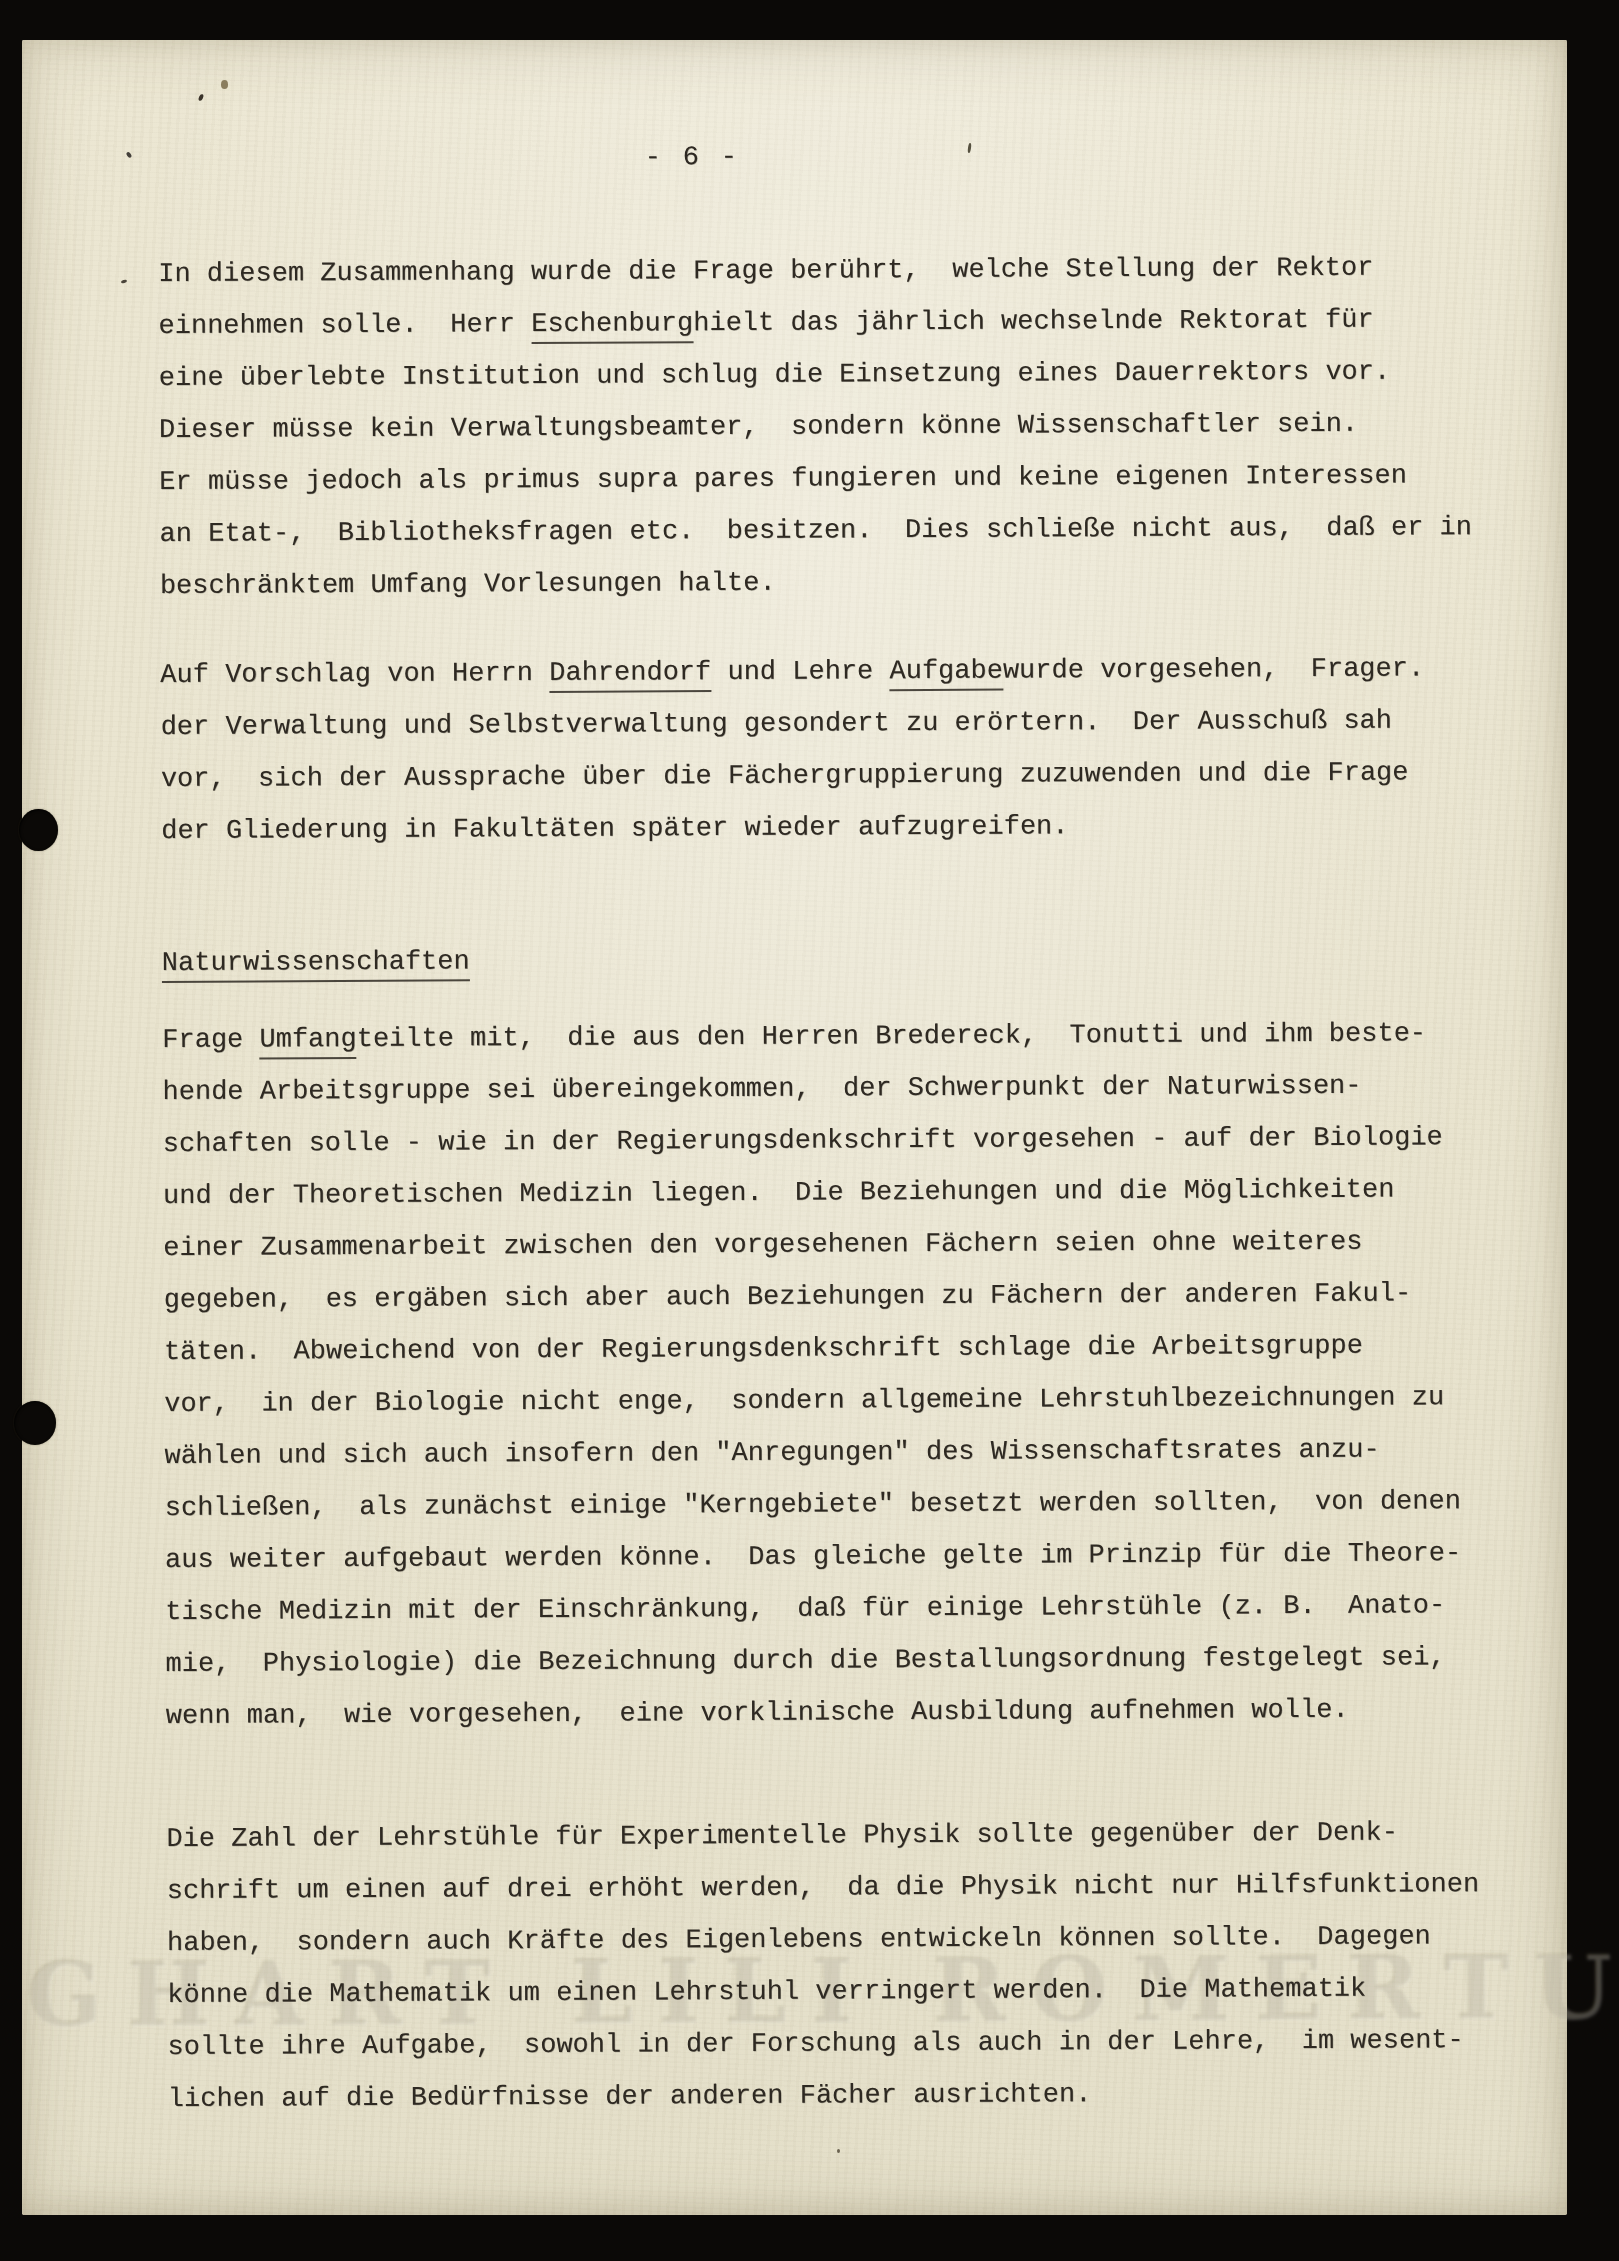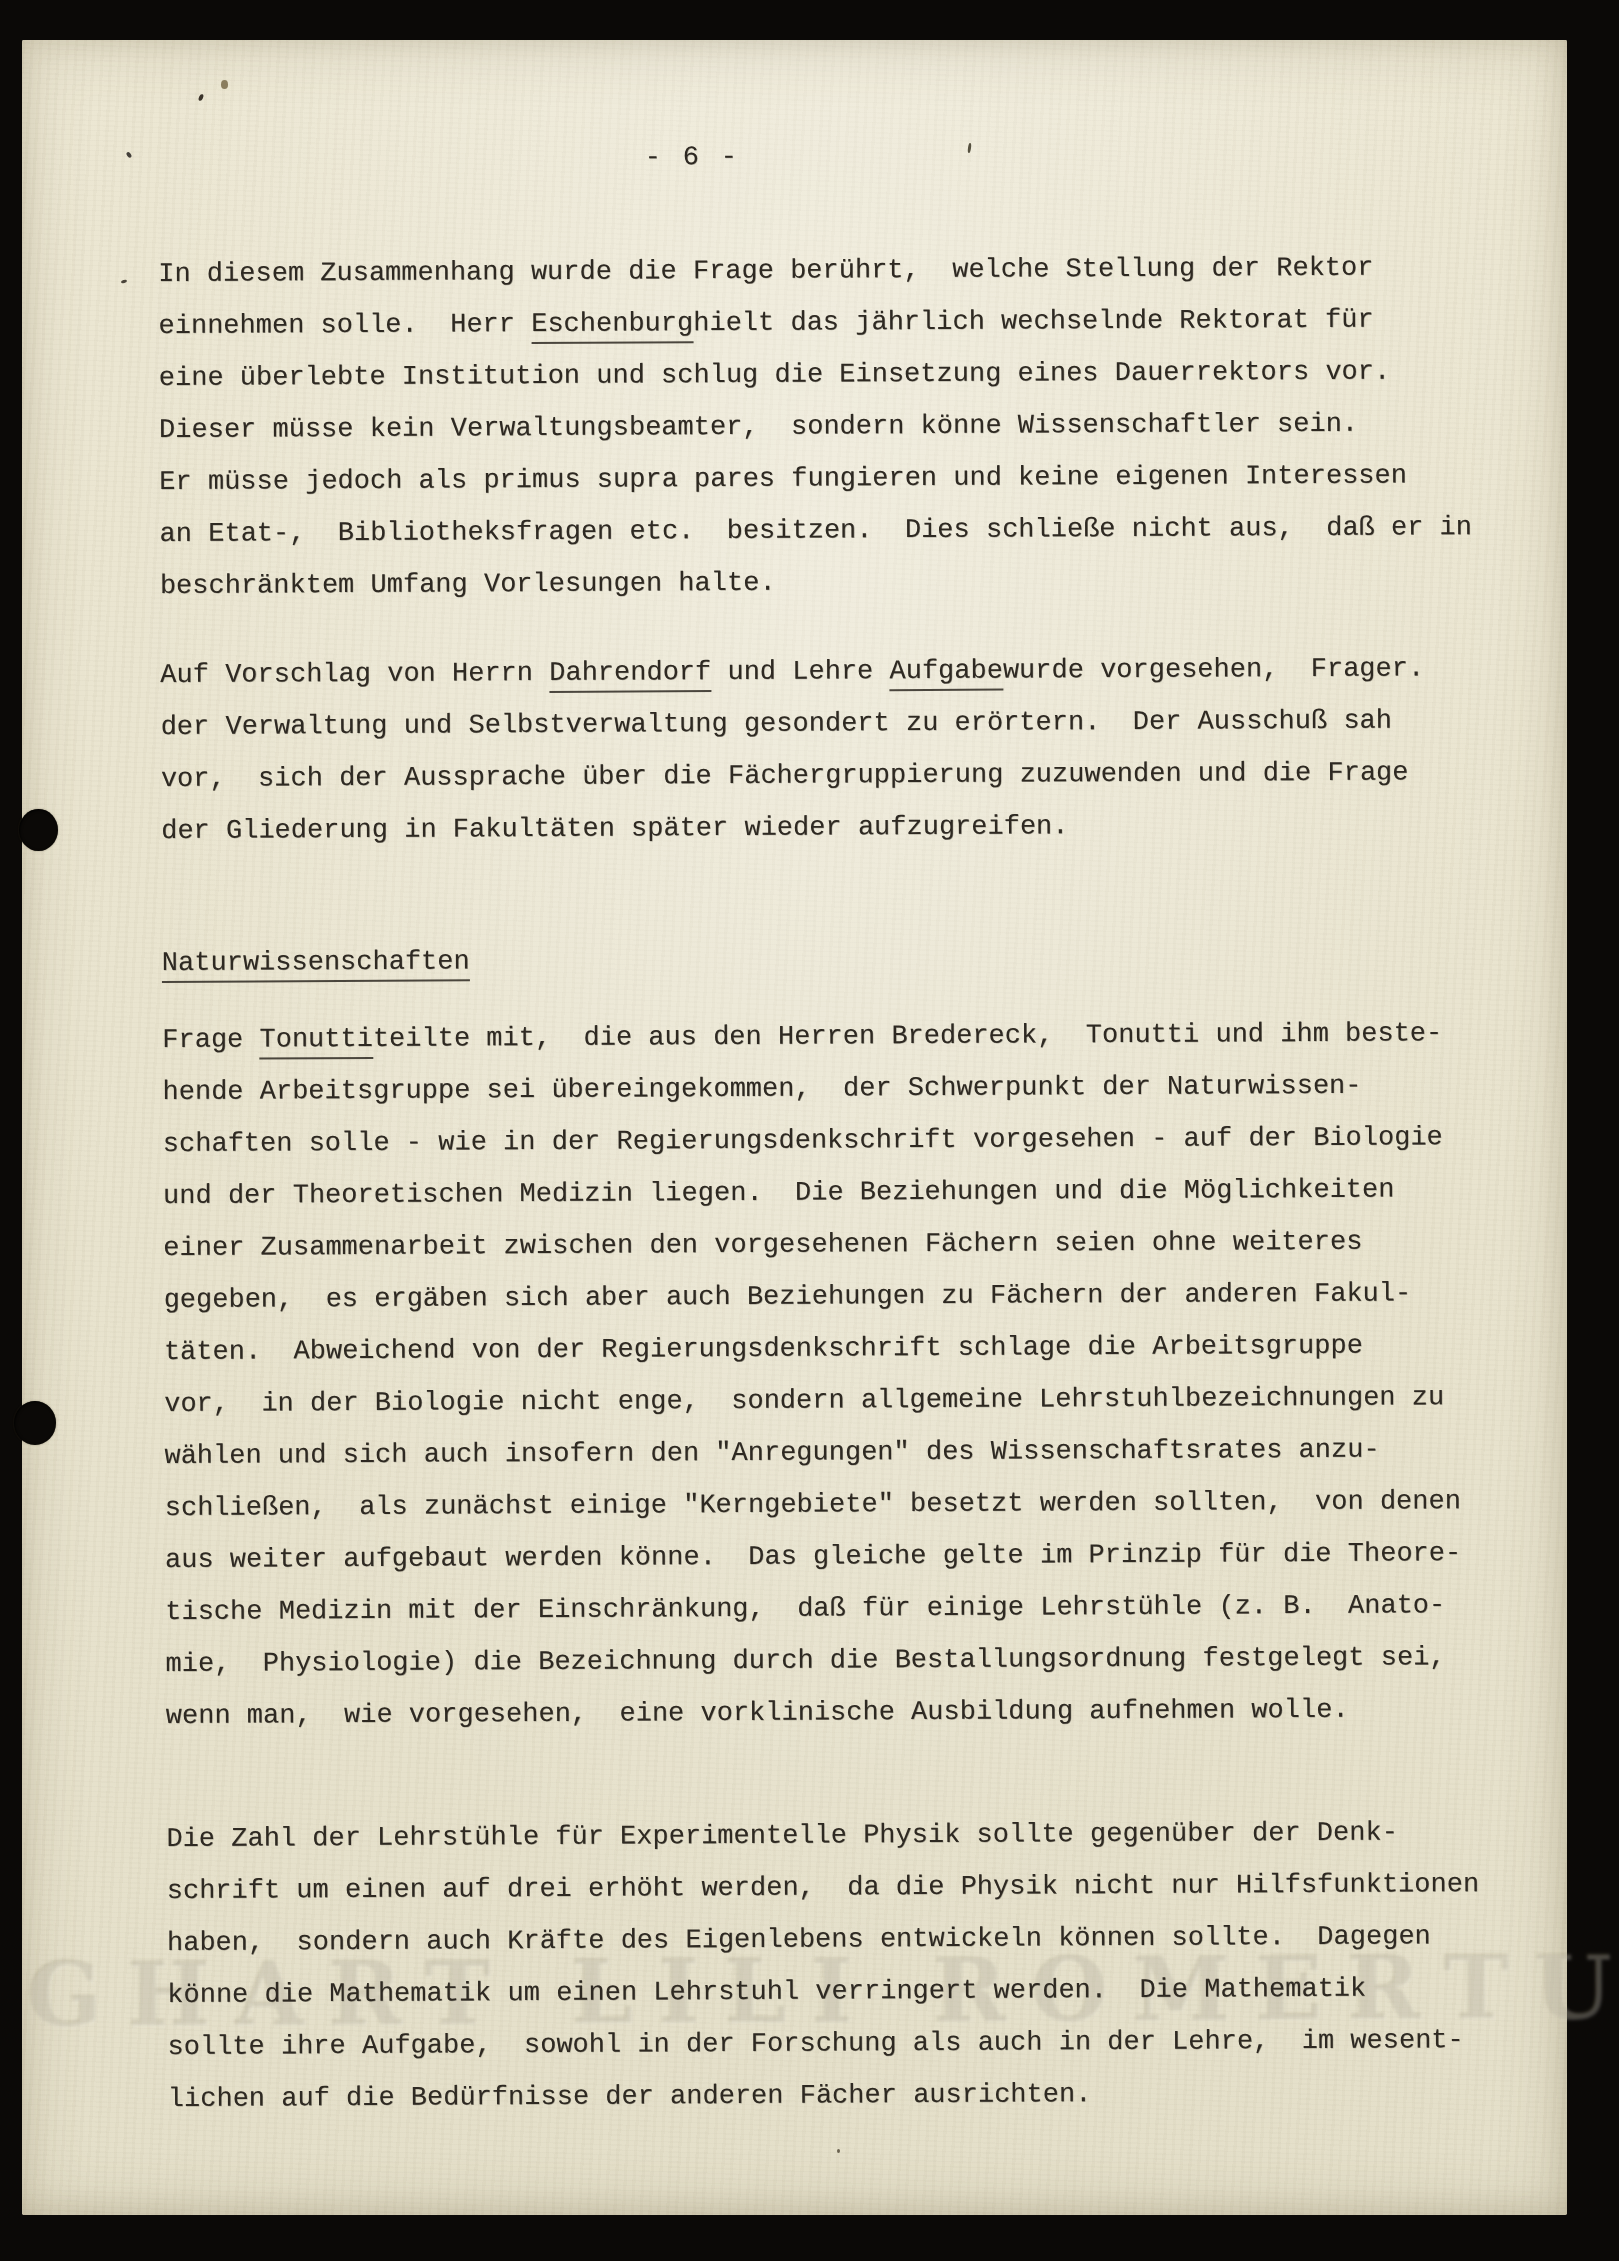--- a/index.html
+++ b/index.html
@@ -114,21 +114,21 @@
       <div class="block b1 para">
           <div class="line"><span>Auf Vorschlag von Herrn </span><span class="u">Dahrendorf</span><span> und Lehre </span><span class="u">Aufgabe</span><span>wurde vorgesehen,  Frager.</span></div>
           <div class="line"><span>der Verwaltung und Selbstverwaltung gesondert zu erörtern.  Der Ausschuß sah</span></div>
           <div class="line"><span>vor,  sich der Aussprache über die Fächergruppierung zuzuwenden und die Frage</span></div>
           <div class="line"><span>der Gliederung in Fakultäten später wieder aufzugreifen.</span></div>
         </div>
       <div class="block bh heading">
           <div class="line"><span class="u">Naturwissenschaften</span></div>
         </div>
       <div class="block b3 para">
-          <div class="line"><span>Frage </span><span class="u">Tonutti</span><span>teilte mit,  die aus den Herren Bredereck,  Tonutti und ihm beste-</span></div>
+          <div class="line"><span>Frage </span><span class="u">Umfang</span><span>teilte mit,  die aus den Herren Bredereck,  Tonutti und ihm beste-</span></div>
           <div class="line"><span>hende Arbeitsgruppe sei übereingekommen,  der Schwerpunkt der Naturwissen-</span></div>
           <div class="line"><span>schaften solle - wie in der Regierungsdenkschrift vorgesehen - auf der Biologie</span></div>
           <div class="line"><span>und der Theoretischen Medizin liegen.  Die Beziehungen und die Möglichkeiten</span></div>
           <div class="line"><span>einer Zusammenarbeit zwischen den vorgesehenen Fächern seien ohne weiteres</span></div>
           <div class="line"><span>gegeben,  es ergäben sich aber auch Beziehungen zu Fächern der anderen Fakul-</span></div>
           <div class="line"><span>täten.  Abweichend von der Regierungsdenkschrift schlage die Arbeitsgruppe</span></div>
           <div class="line"><span>vor,  in der Biologie nicht enge,  sondern allgemeine Lehrstuhlbezeichnungen zu</span></div>
           <div class="line"><span>wählen und sich auch insofern den "Anregungen" des Wissenschaftsrates anzu-</span></div>
           <div class="line"><span>schließen,  als zunächst einige "Kerngebiete" besetzt werden sollten,  von denen</span></div>
           <div class="line"><span>aus weiter aufgebaut werden könne.  Das gleiche gelte im Prinzip für die Theore-</span></div>

